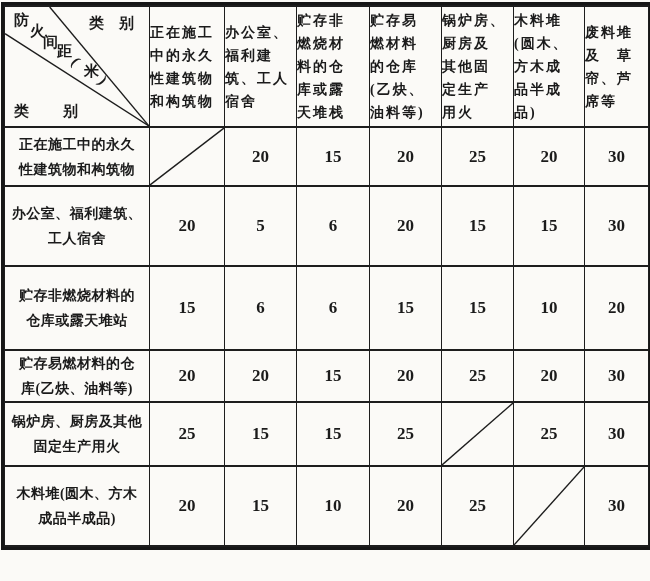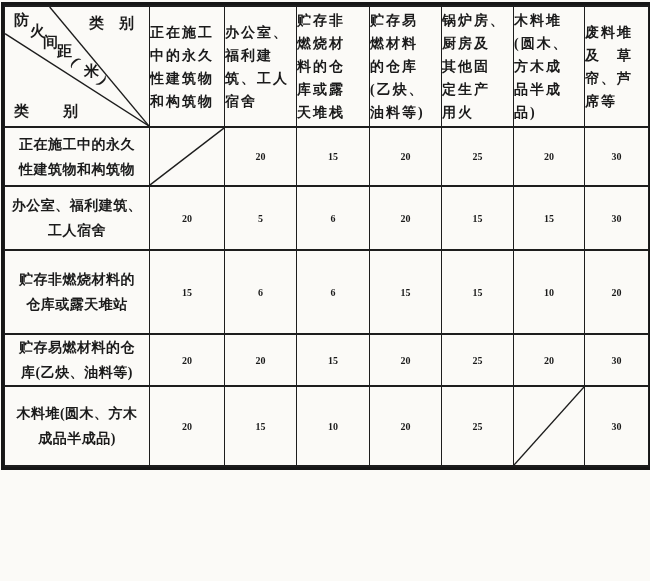--- a/index.html
+++ b/index.html
@@ -28,21 +28,21 @@
     font-weight:bold;
   }
   
   td.rh{
     white-space:pre-line;font-size:14px;line-height:25px;
     letter-spacing:0.5px;text-align:center;padding:2px 2px 2px 6px;
     font-weight:bold;
   }
   
   td.v{
-    text-align:center;font-size:10px;font-weight:bold;
+    text-align:center;font-size:17px;font-weight:bold;
   }
   
   td.diag{position:relative;}
   td.diag svg{position:absolute;left:0;top:0;width:100%;height:100%;display:block;}
   td.diag line{stroke:#1d1d1d;stroke-width:1.4;vector-effect:non-scaling-stroke;}
   
   td.corner{position:relative;font-weight:bold;}
   td.corner svg.xlines{position:absolute;left:0;top:0;width:100%;height:100%;display:block;}
   td.corner svg.xlines line{stroke:#1d1d1d;stroke-width:1.4;vector-effect:non-scaling-stroke;}
   .c-top{position:absolute;top:7px;left:84px;font-size:15px;letter-spacing:15px;white-space:nowrap;}
@@ -133,21 +133,21 @@
               </svg>
         </td>
         <td class="v">20</td>
         <td class="v">15</td>
         <td class="v">20</td>
         <td class="v">25</td>
         <td class="v">20</td>
         <td class="v">30</td>
       </tr>
 
-      <tr style="height:64px">
+      <tr style="height:80px">
         <td class="rh">办公室、福利建筑、
 工人宿舍</td>
         <td class="v">20</td>
         <td class="v">5</td>
         <td class="v">6</td>
         <td class="v">20</td>
         <td class="v">15</td>
         <td class="v">15</td>
         <td class="v">30</td>
       </tr>
@@ -169,33 +169,48 @@
 库(乙炔、油料等)</td>
         <td class="v">20</td>
         <td class="v">20</td>
         <td class="v">15</td>
         <td class="v">20</td>
         <td class="v">25</td>
         <td class="v">20</td>
         <td class="v">30</td>
       </tr>
 
-
-      <tr style="height:80px">
-        <td class="rh">木料堆(圆木、方木
-成品半成品)</td>
-        <td class="v">20</td>
-        <td class="v">15</td>
-        <td class="v">10</td>
-        <td class="v">20</td>
+      <tr style="height:64px">
+        <td class="rh">锅炉房、厨房及其他
+固定生产用火</td>
+        <td class="v">25</td>
+        <td class="v">15</td>
+        <td class="v">15</td>
         <td class="v">25</td>
         <td class="v diag">
           <svg viewBox="0 0 100 100" preserveAspectRatio="none">
                 <line x1="0" y1="100" x2="100" y2="0"></line>
               </svg>
         </td>
+        <td class="v">25</td>
+        <td class="v">30</td>
+      </tr>
+
+      <tr style="height:80px">
+        <td class="rh">木料堆(圆木、方木
+成品半成品)</td>
+        <td class="v">20</td>
+        <td class="v">15</td>
+        <td class="v">10</td>
+        <td class="v">20</td>
+        <td class="v">25</td>
+        <td class="v diag">
+          <svg viewBox="0 0 100 100" preserveAspectRatio="none">
+                <line x1="0" y1="100" x2="100" y2="0"></line>
+              </svg>
+        </td>
         <td class="v">30</td>
       </tr>
 
     </tbody>
       </table>
   </div>
 </div>
 
 </body></html>

